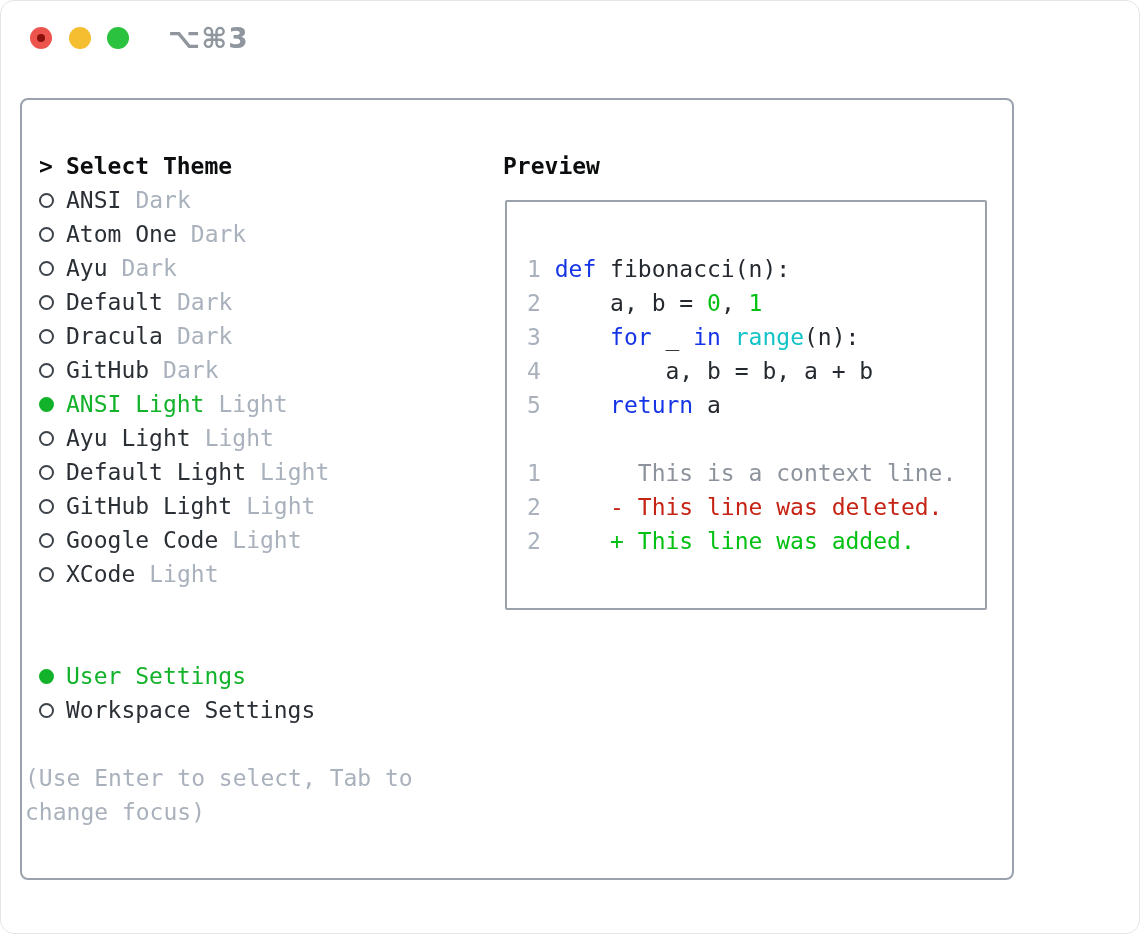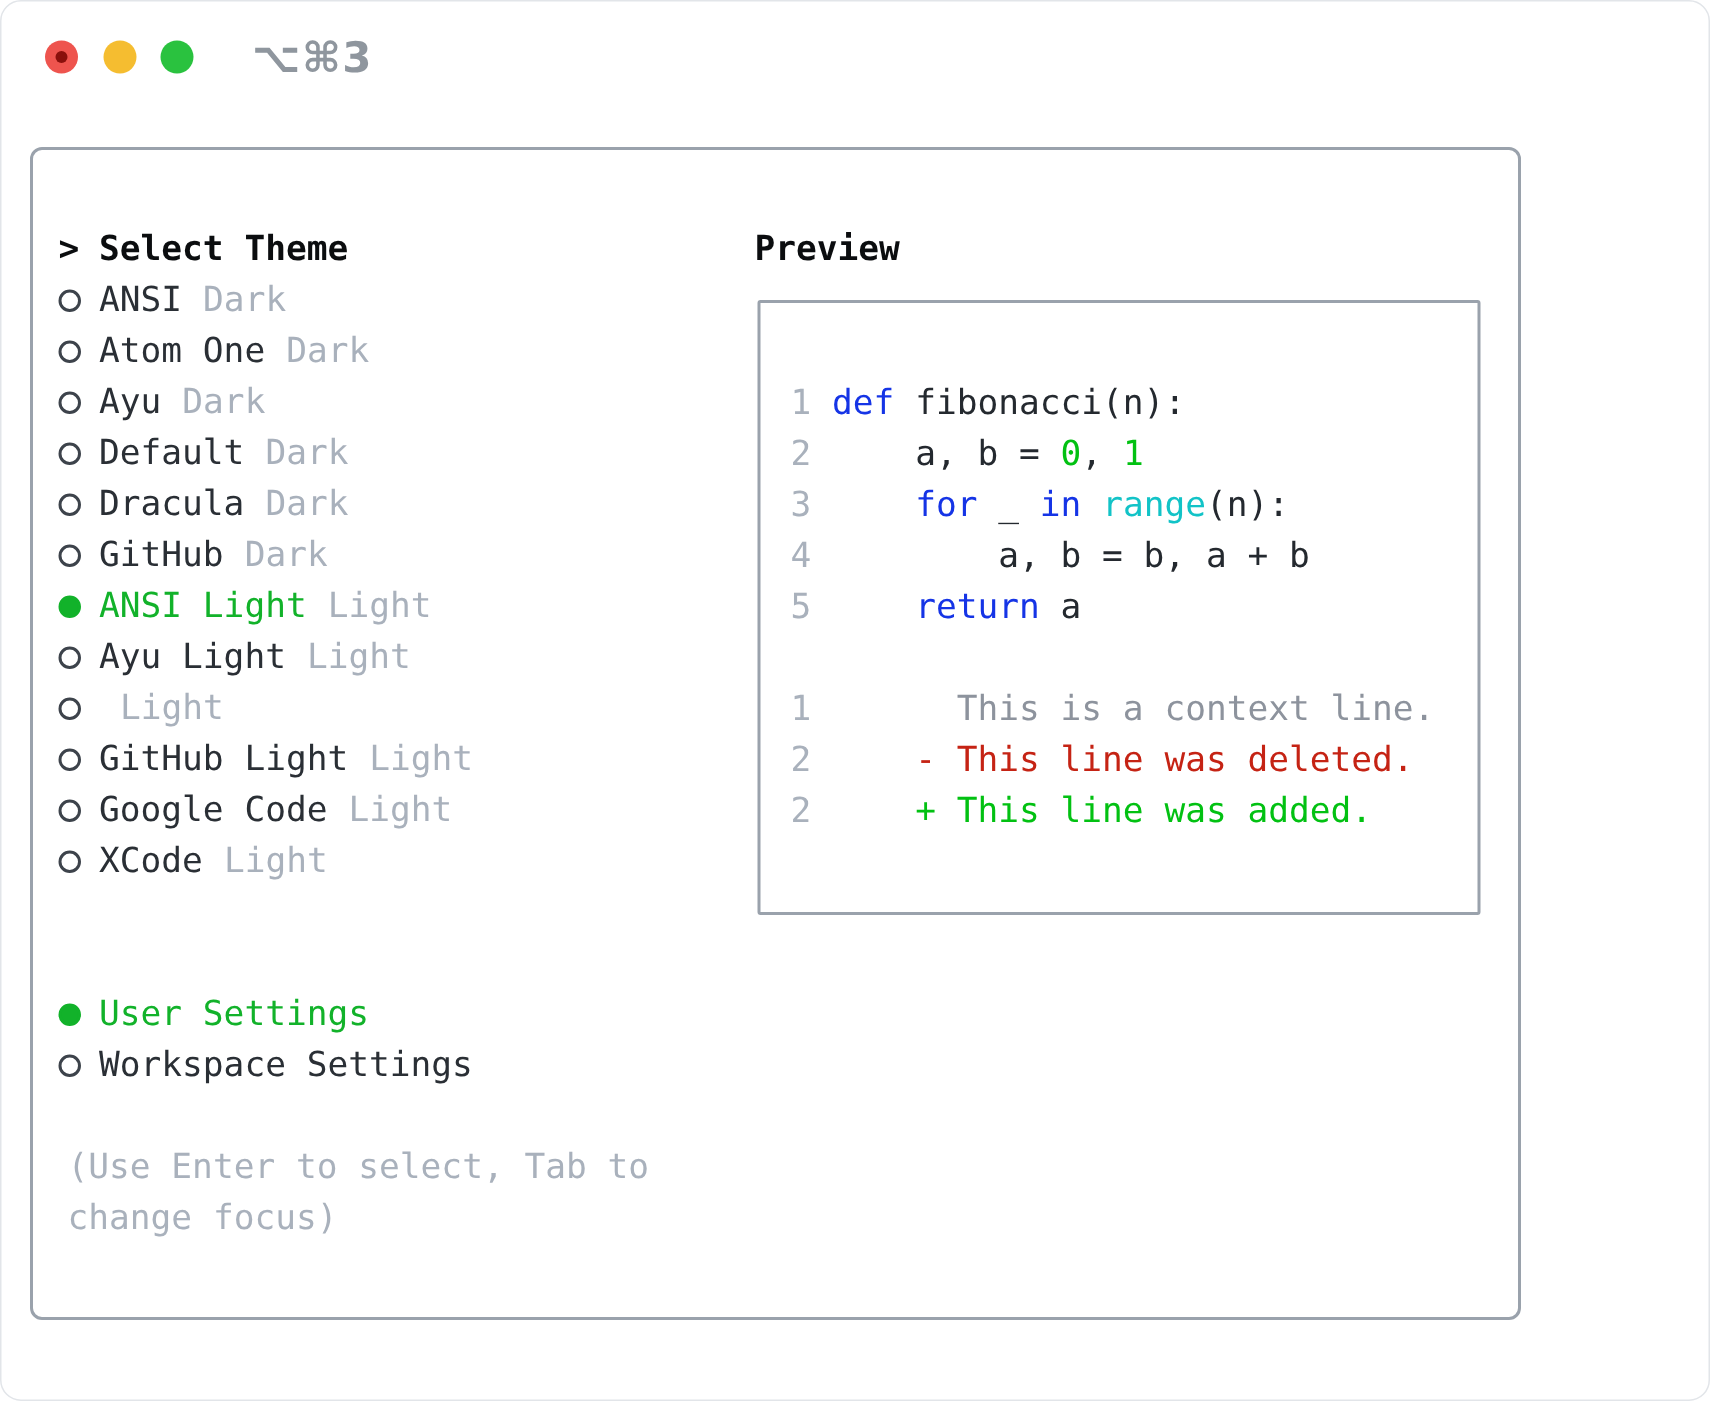--- a/index.html
+++ b/index.html
@@ -34,21 +34,21 @@
   .rowlist .lrow{position:static;}
   .marker{width:27px;flex:0 0 27px;display:flex;align-items:center;}
   .radio{box-sizing:border-box;width:15px;height:15px;border-radius:50%;border:2px solid var(--radio-dark);}
   .radio.sel{background:var(--accent-green);border-color:var(--accent-green);}
   .cursor{color:var(--header);font-weight:700;}
   .hdr{color:var(--header);font-weight:700;}
   .label{color:var(--text);}
   .label.sel{color:var(--accent-green);}
   .tag{color:var(--muted);margin-left:14px;}
   .subhdr{color:#17191c;}
-  .hint{position:absolute;left:44px;top:760px;width:450px;line-height:34px;color:var(--muted);}
+  .hint{position:absolute;left:24px;top:760px;width:450px;line-height:34px;color:var(--muted);}
 
   
   .preview-title{position:absolute;left:502px;top:148px;height:34px;display:flex;align-items:center;
                  color:var(--header);font-weight:700;}
   .preview-box{position:absolute;left:504px;top:199px;width:482px;height:410px;box-sizing:border-box;
                border:2px solid var(--border-gray);border-radius:2px;background:#fff;
                padding:50px 0 0 20px;overflow:hidden;}
   .cline{height:34px;line-height:34px;white-space:pre;}
   .blank{height:34px;}
   .lnum{color:var(--muted);}
@@ -81,21 +81,21 @@
 
   <div class="rowlist" style="top:182px" id="theme-list">
       <div class="lrow"><span class="marker"><span class="radio"></span></span><span class="label">ANSI</span><span class="tag">Dark</span></div>
       <div class="lrow"><span class="marker"><span class="radio"></span></span><span class="label">Atom One</span><span class="tag">Dark</span></div>
       <div class="lrow"><span class="marker"><span class="radio"></span></span><span class="label">Ayu</span><span class="tag">Dark</span></div>
       <div class="lrow"><span class="marker"><span class="radio"></span></span><span class="label">Default</span><span class="tag">Dark</span></div>
       <div class="lrow"><span class="marker"><span class="radio"></span></span><span class="label">Dracula</span><span class="tag">Dark</span></div>
       <div class="lrow"><span class="marker"><span class="radio"></span></span><span class="label">GitHub</span><span class="tag">Dark</span></div>
       <div class="lrow"><span class="marker"><span class="radio sel"></span></span><span class="label sel">ANSI Light</span><span class="tag">Light</span></div>
       <div class="lrow"><span class="marker"><span class="radio"></span></span><span class="label">Ayu Light</span><span class="tag">Light</span></div>
-      <div class="lrow"><span class="marker"><span class="radio"></span></span><span class="tag">Light</span></div>
+      <div class="lrow"><span class="marker"><span class="radio"></span></span><span class="label">Default Light</span><span class="tag">Light</span></div>
       <div class="lrow"><span class="marker"><span class="radio"></span></span><span class="label">GitHub Light</span><span class="tag">Light</span></div>
       <div class="lrow"><span class="marker"><span class="radio"></span></span><span class="label">Google Code</span><span class="tag">Light</span></div>
       <div class="lrow"><span class="marker"><span class="radio"></span></span><span class="label">XCode</span><span class="tag">Light</span></div>
     </div>
 
 
   <div class="rowlist" style="top:658px" id="apply-list">
       <div class="lrow"><span class="marker"><span class="radio sel"></span></span><span class="label sel">User Settings</span></div>
       <div class="lrow"><span class="marker"><span class="radio"></span></span><span class="label">Workspace Settings</span></div>
     </div>

